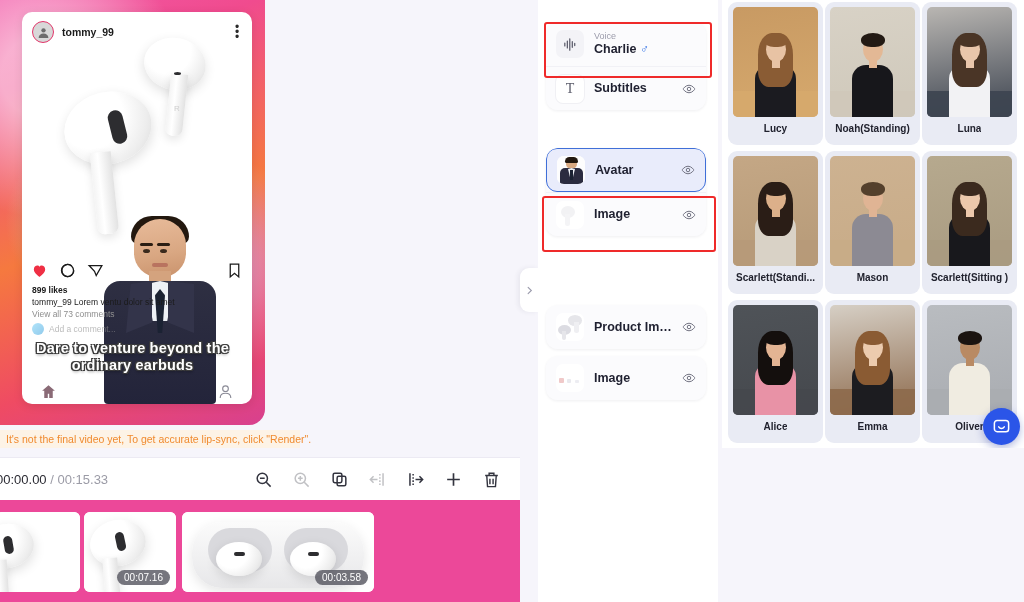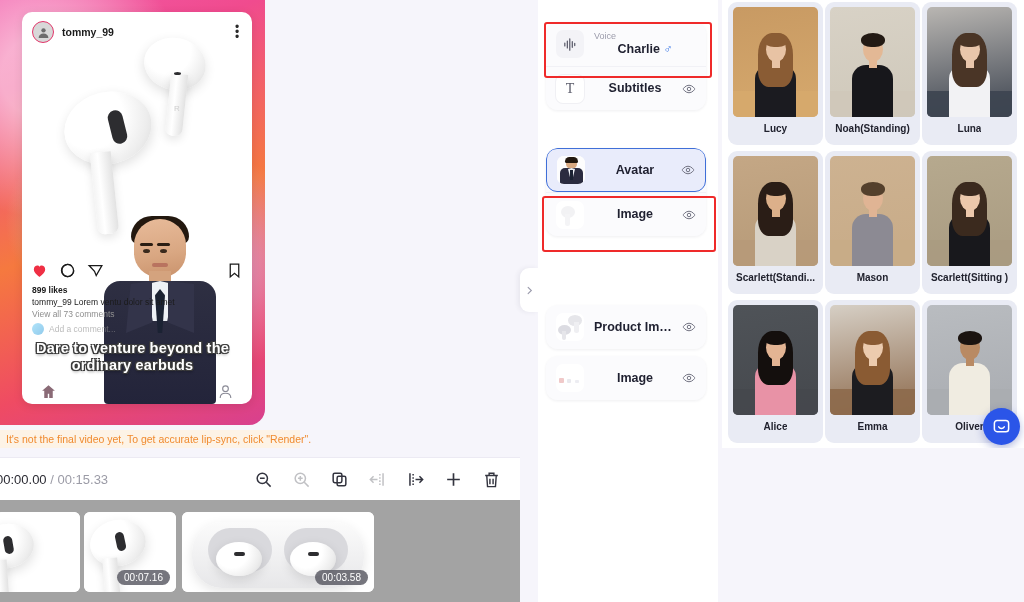--- a/index.html
+++ b/index.html
@@ -178,21 +178,21 @@
   .tbtn {
     width: 21px; height: 21px; display: flex; align-items: center; justify-content: center;
     cursor: pointer;
   }
   .tbtn svg { width: 19px; height: 19px; }
   .tbtn.dim { opacity: .3; }
 
   
   #timeline {
     position: absolute; left: 0; top: 500px; width: 520px; height: 102px;
-    background: #a3a3a3;
+    background: #ec4899;
     overflow: hidden;
     padding-left: 16px;
   }
   .clip {
     position: absolute; top: 12px; height: 80px;
     border-radius: 6px; overflow: hidden;
     background: #ffffff;
   }
   .clip .thumb-inner { position: absolute; inset: 0; }
   .cliptime {
@@ -226,21 +226,21 @@
     flex: 0 0 auto; margin-right: 10px;
     background: #f3f3f7;
     display: flex; align-items: center; justify-content: center;
     overflow: hidden;
     position: relative;
   }
   .layer-texts { display: flex; flex-direction: column; justify-content: center; min-width: 0; flex: 1; }
   .layer-sub { font-size: 9px; color: #9c9cab; line-height: 11px; }
   .layer-title {
     font-size: 12.5px; font-weight: bold; color: #1f2030;
-    line-height: 15px; white-space: nowrap; overflow: hidden; text-overflow: ellipsis; text-align: center;
+    line-height: 15px; white-space: nowrap; overflow: hidden; text-overflow: ellipsis;
   }
   .layer-title .gender { color: #2f6fe4; font-weight: normal; font-size: 12px; }
   .eye { width: 14px; height: 14px; flex: 0 0 auto; margin-left: 6px; }
   .eye svg { width: 14px; height: 14px; }
 
   .layer-item.selected {
     background: #e9ecfb;
     border: 1.6px solid #3f6fd8;
     border-radius: 11px;
   }

